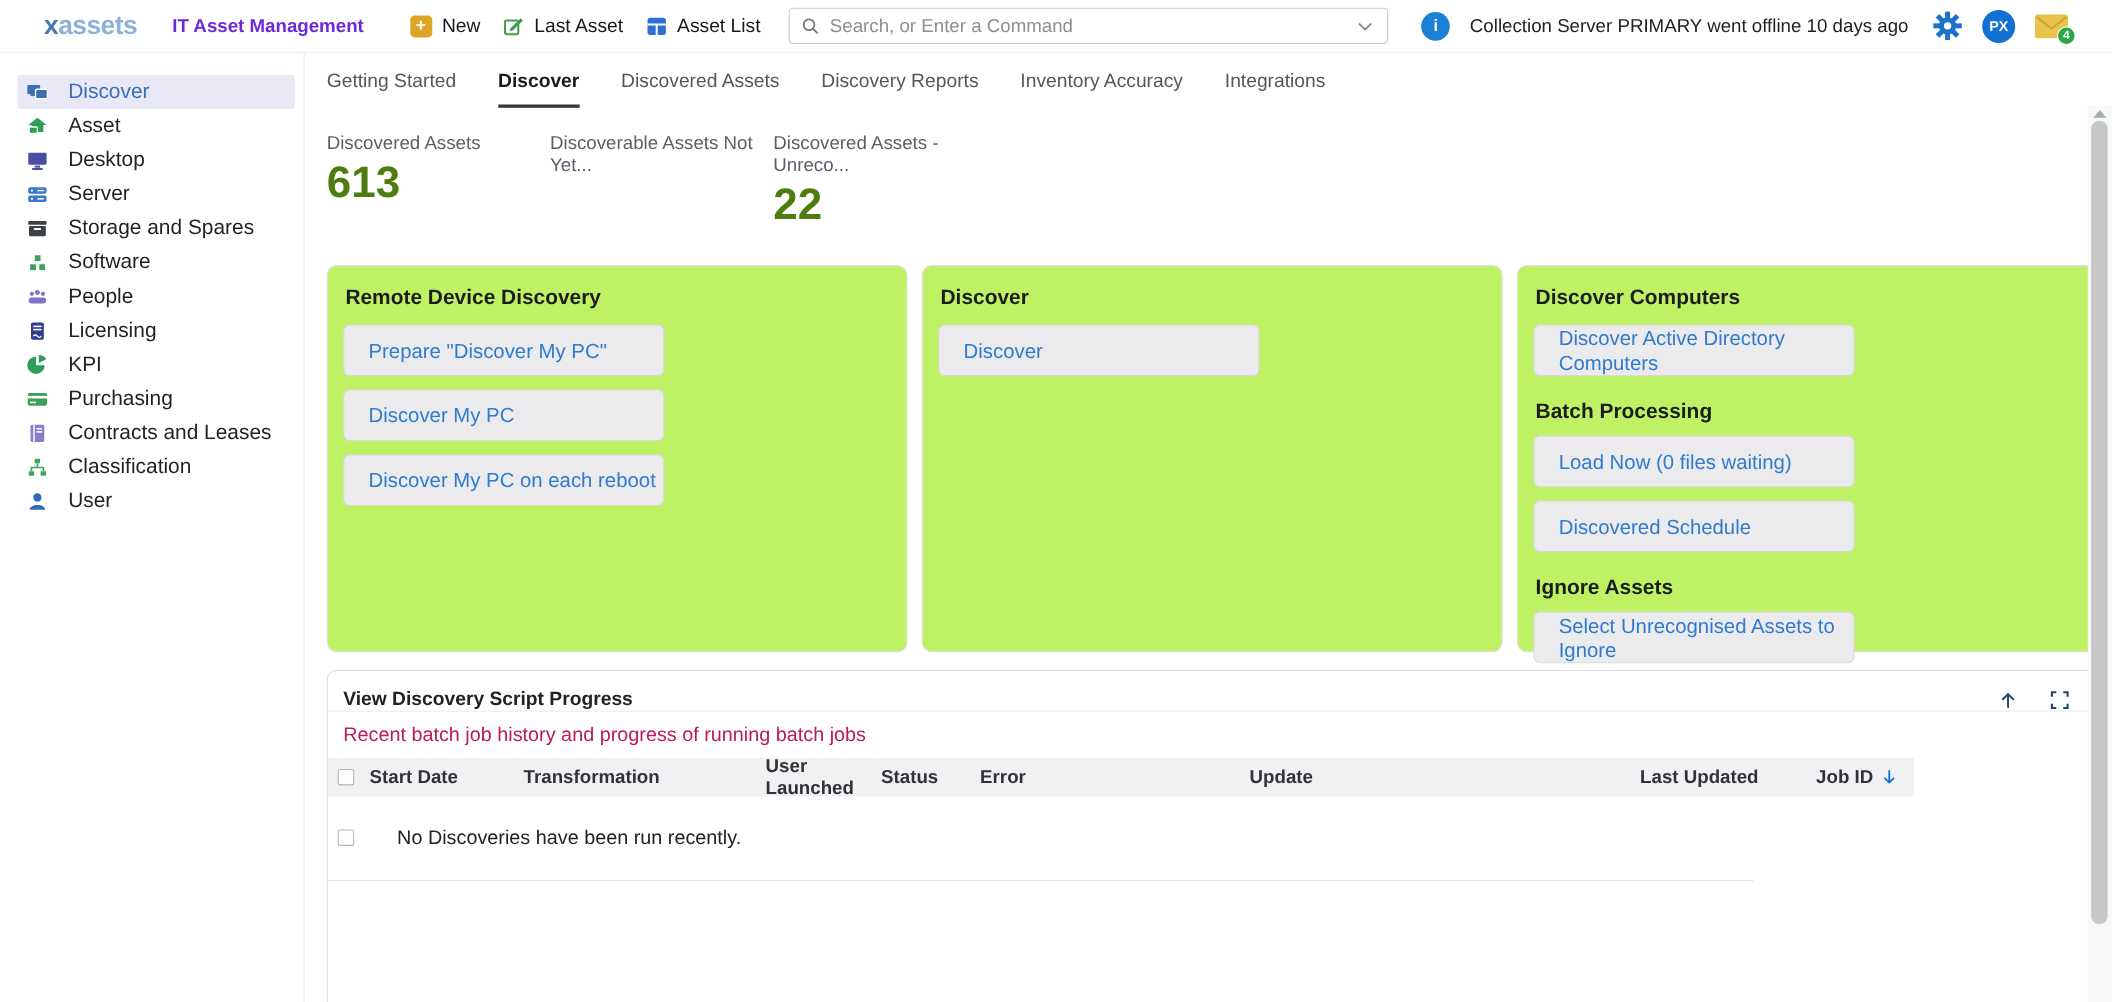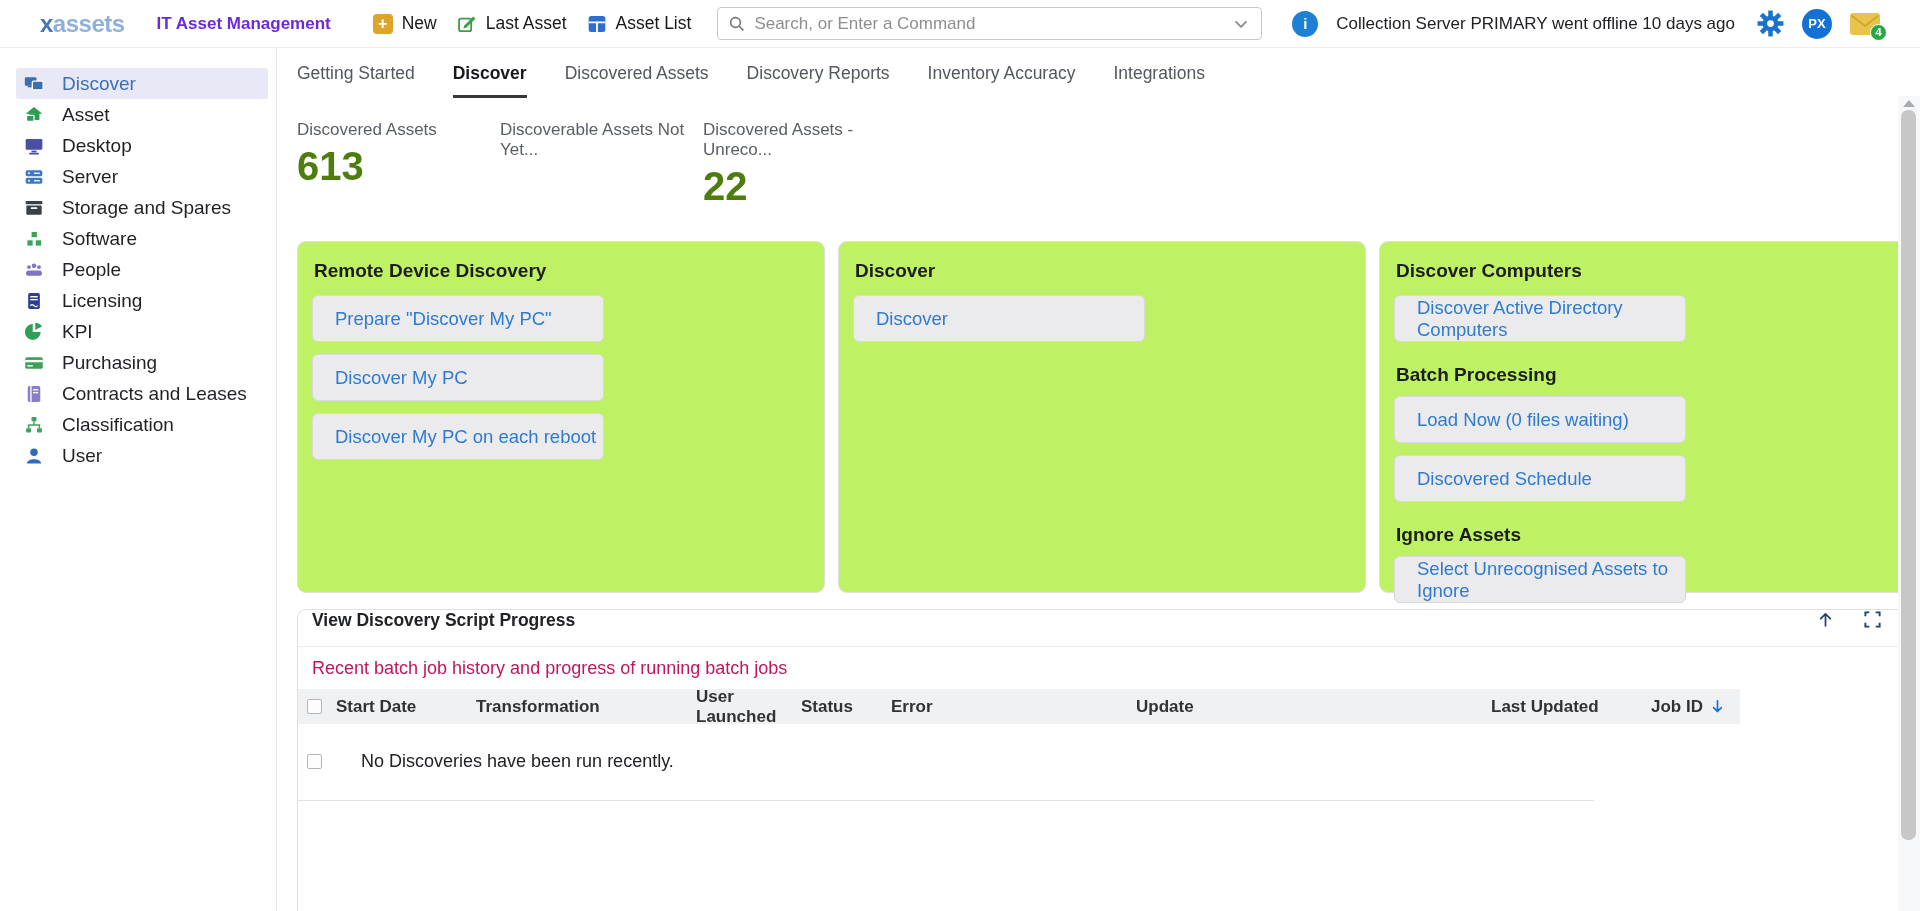--- a/index.html
+++ b/index.html
@@ -65,21 +65,21 @@
           background:#bef264; }
   .card-title { font-size:19px; font-weight:700; color:#1d1d1f; margin:5px 0 13px 2px; }
   .card-title.mt { margin-top:22px; margin-bottom:10px; }
   .card-btn { display:block; width:292px; height:47px; background:#ebebed; border:1px solid #d9d9d9;
               border-radius:6px; color:#2e7bd0; font-family:inherit; font-size:18.5px; text-align:left;
               padding-left:22px; cursor:pointer; margin-bottom:12px; }
 
   
   .panel { margin:16px 13px 0 0; border:1px solid #e0e0e0; border-radius:9px; height:309px;
            background:#fff; overflow:hidden; }
-  .panel-head { height:37px; display:flex; align-items:flex-start; padding:0 24px 0 14px;
+  .panel-head { height:37px; display:flex; align-items:flex-end; padding:0 24px 0 14px;
                 border-bottom:1px solid #ececec; }
   .panel-title { font-size:17.5px; font-weight:600; color:#202227; }
   .panel-icons { margin-left:auto; display:flex; gap:28px; }
   .panel-icons span { cursor:pointer; display:flex; }
   .panel-sub { padding:11px 14px 10px; font-size:18px; color:#be185d; }
   .grid-head { width:1442px; height:35px; background:#f0f1f3; display:flex; align-items:center;
                font-size:17px; font-weight:700; color:#303236; }
   .gh-cell { flex:none; display:flex; align-items:center; gap:6px; }
   .col-cb{width:38px; padding-left:9px;} .col-0{width:140px}.col-1{width:220px}.col-2{width:105px}
   .col-3{width:90px}.col-4{width:245px}.col-5{width:355px}.col-6{width:160px}.col-7{width:89px}

